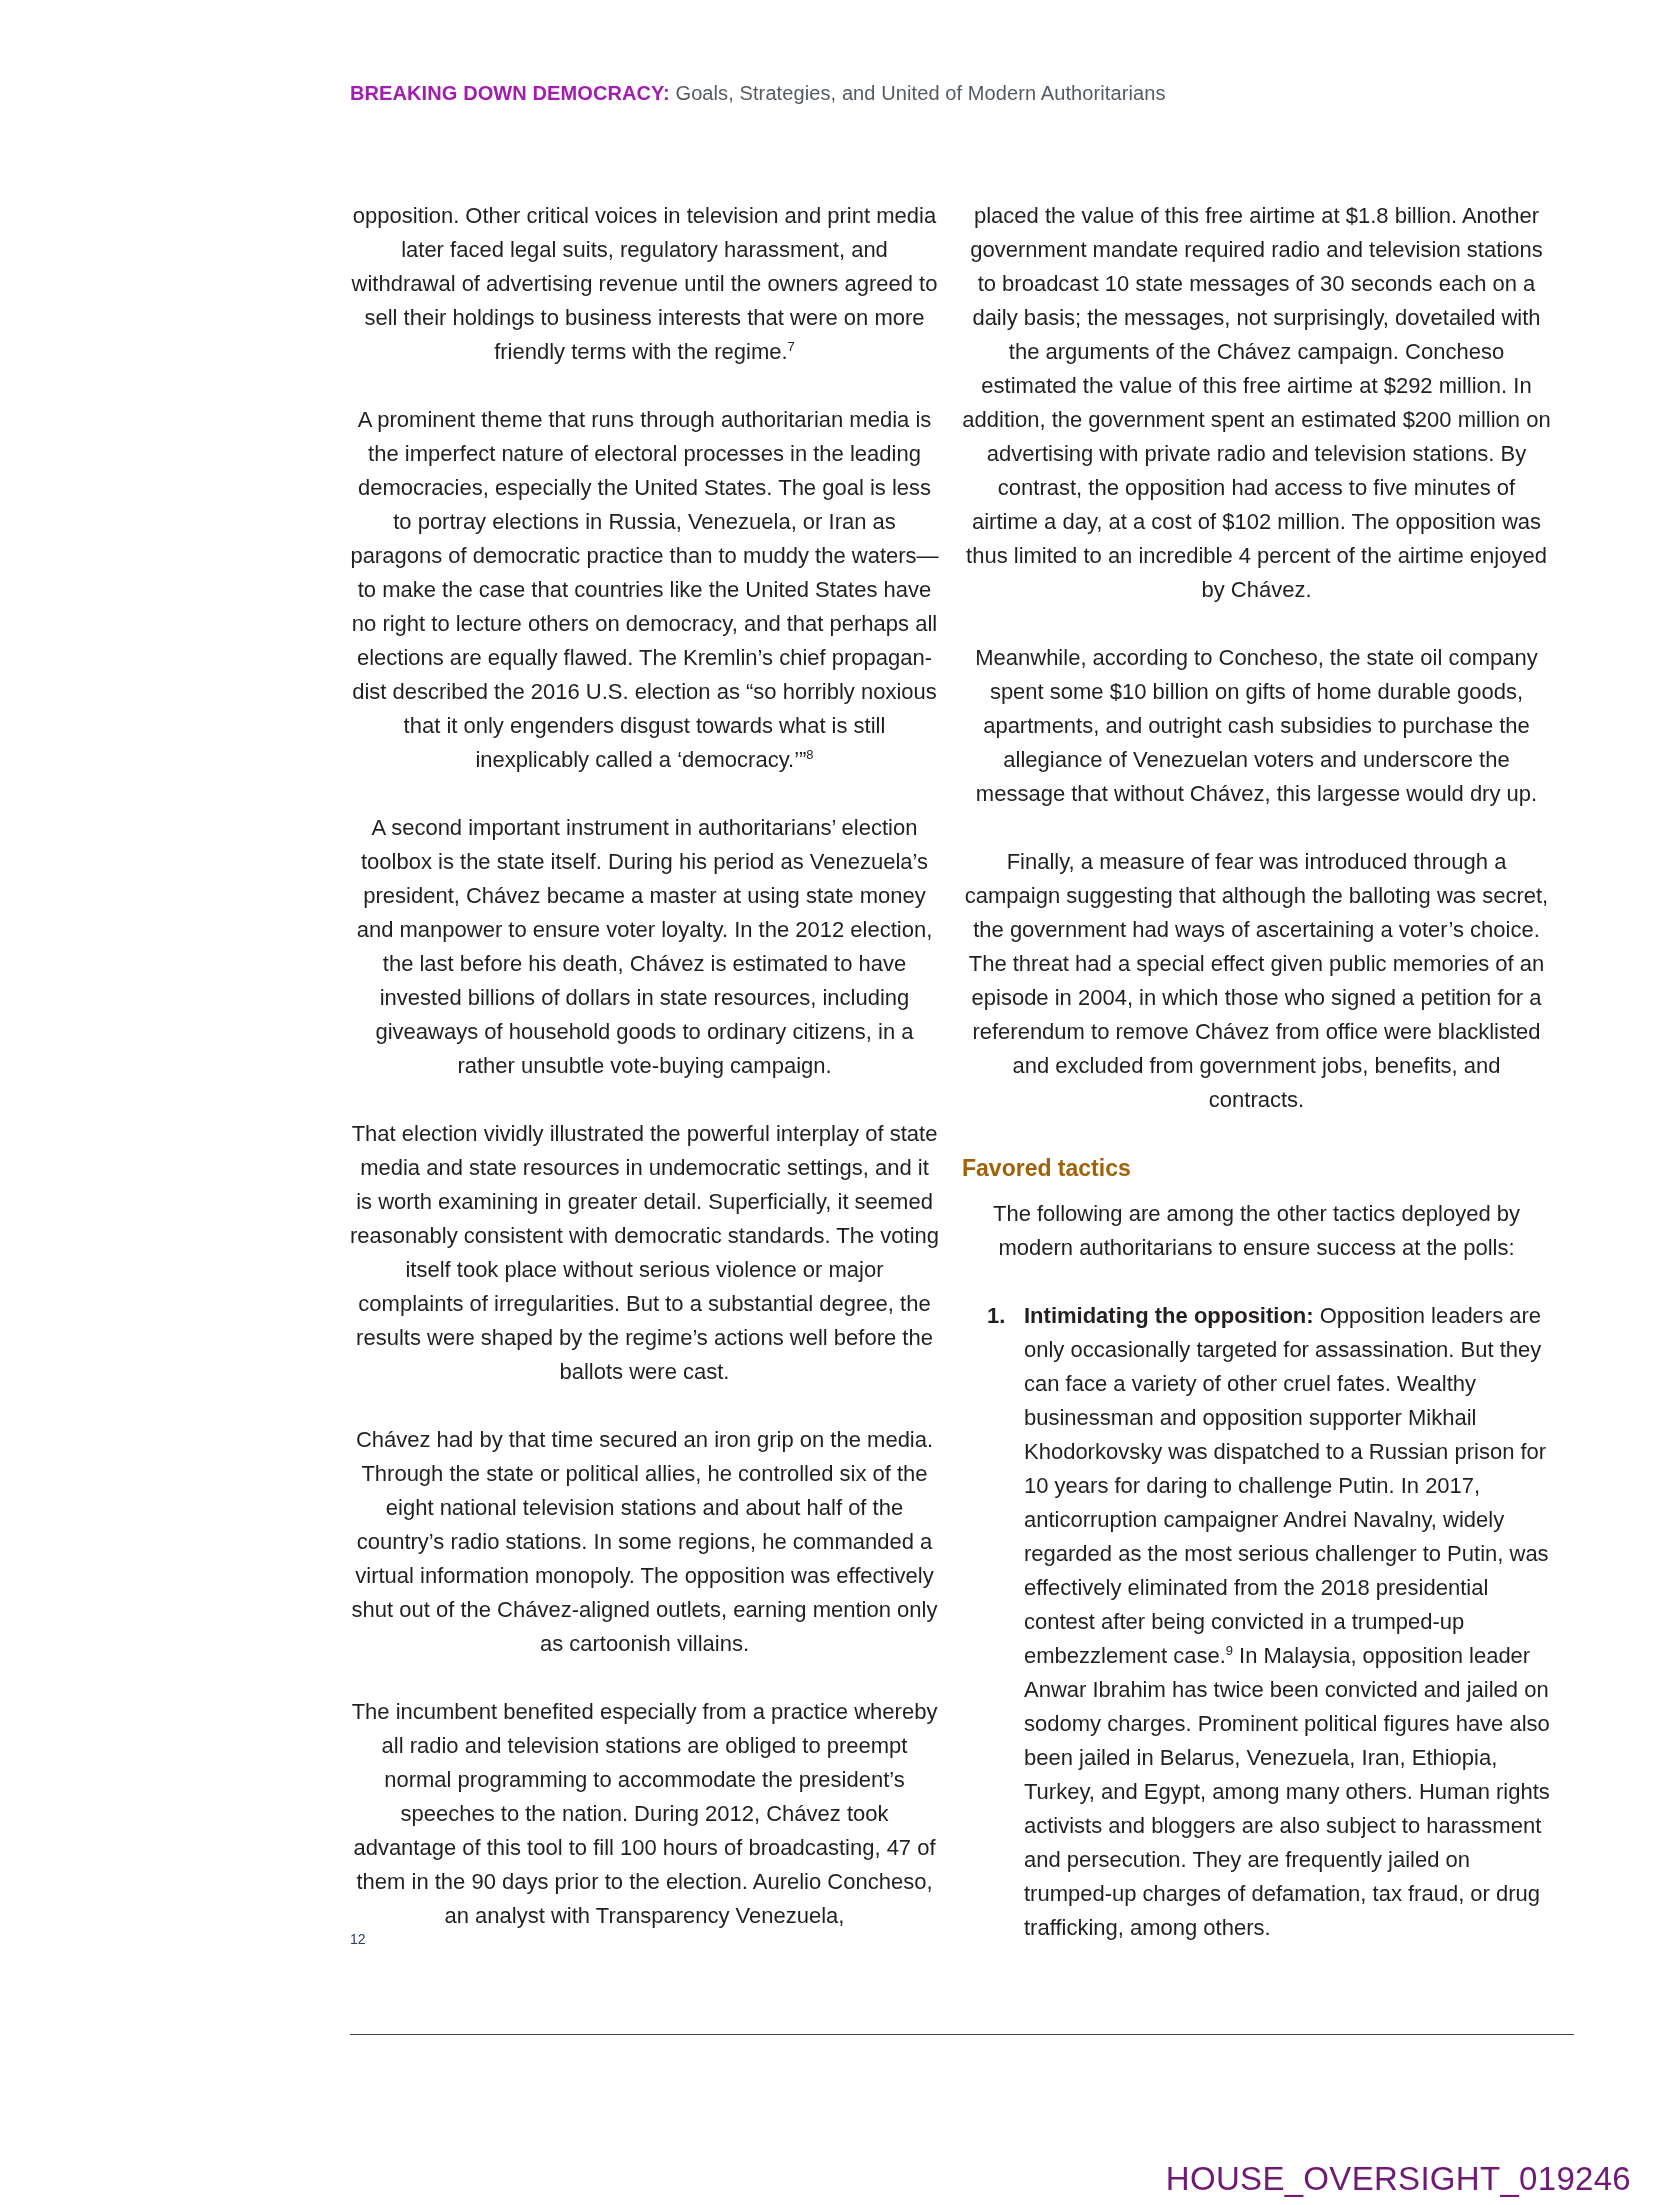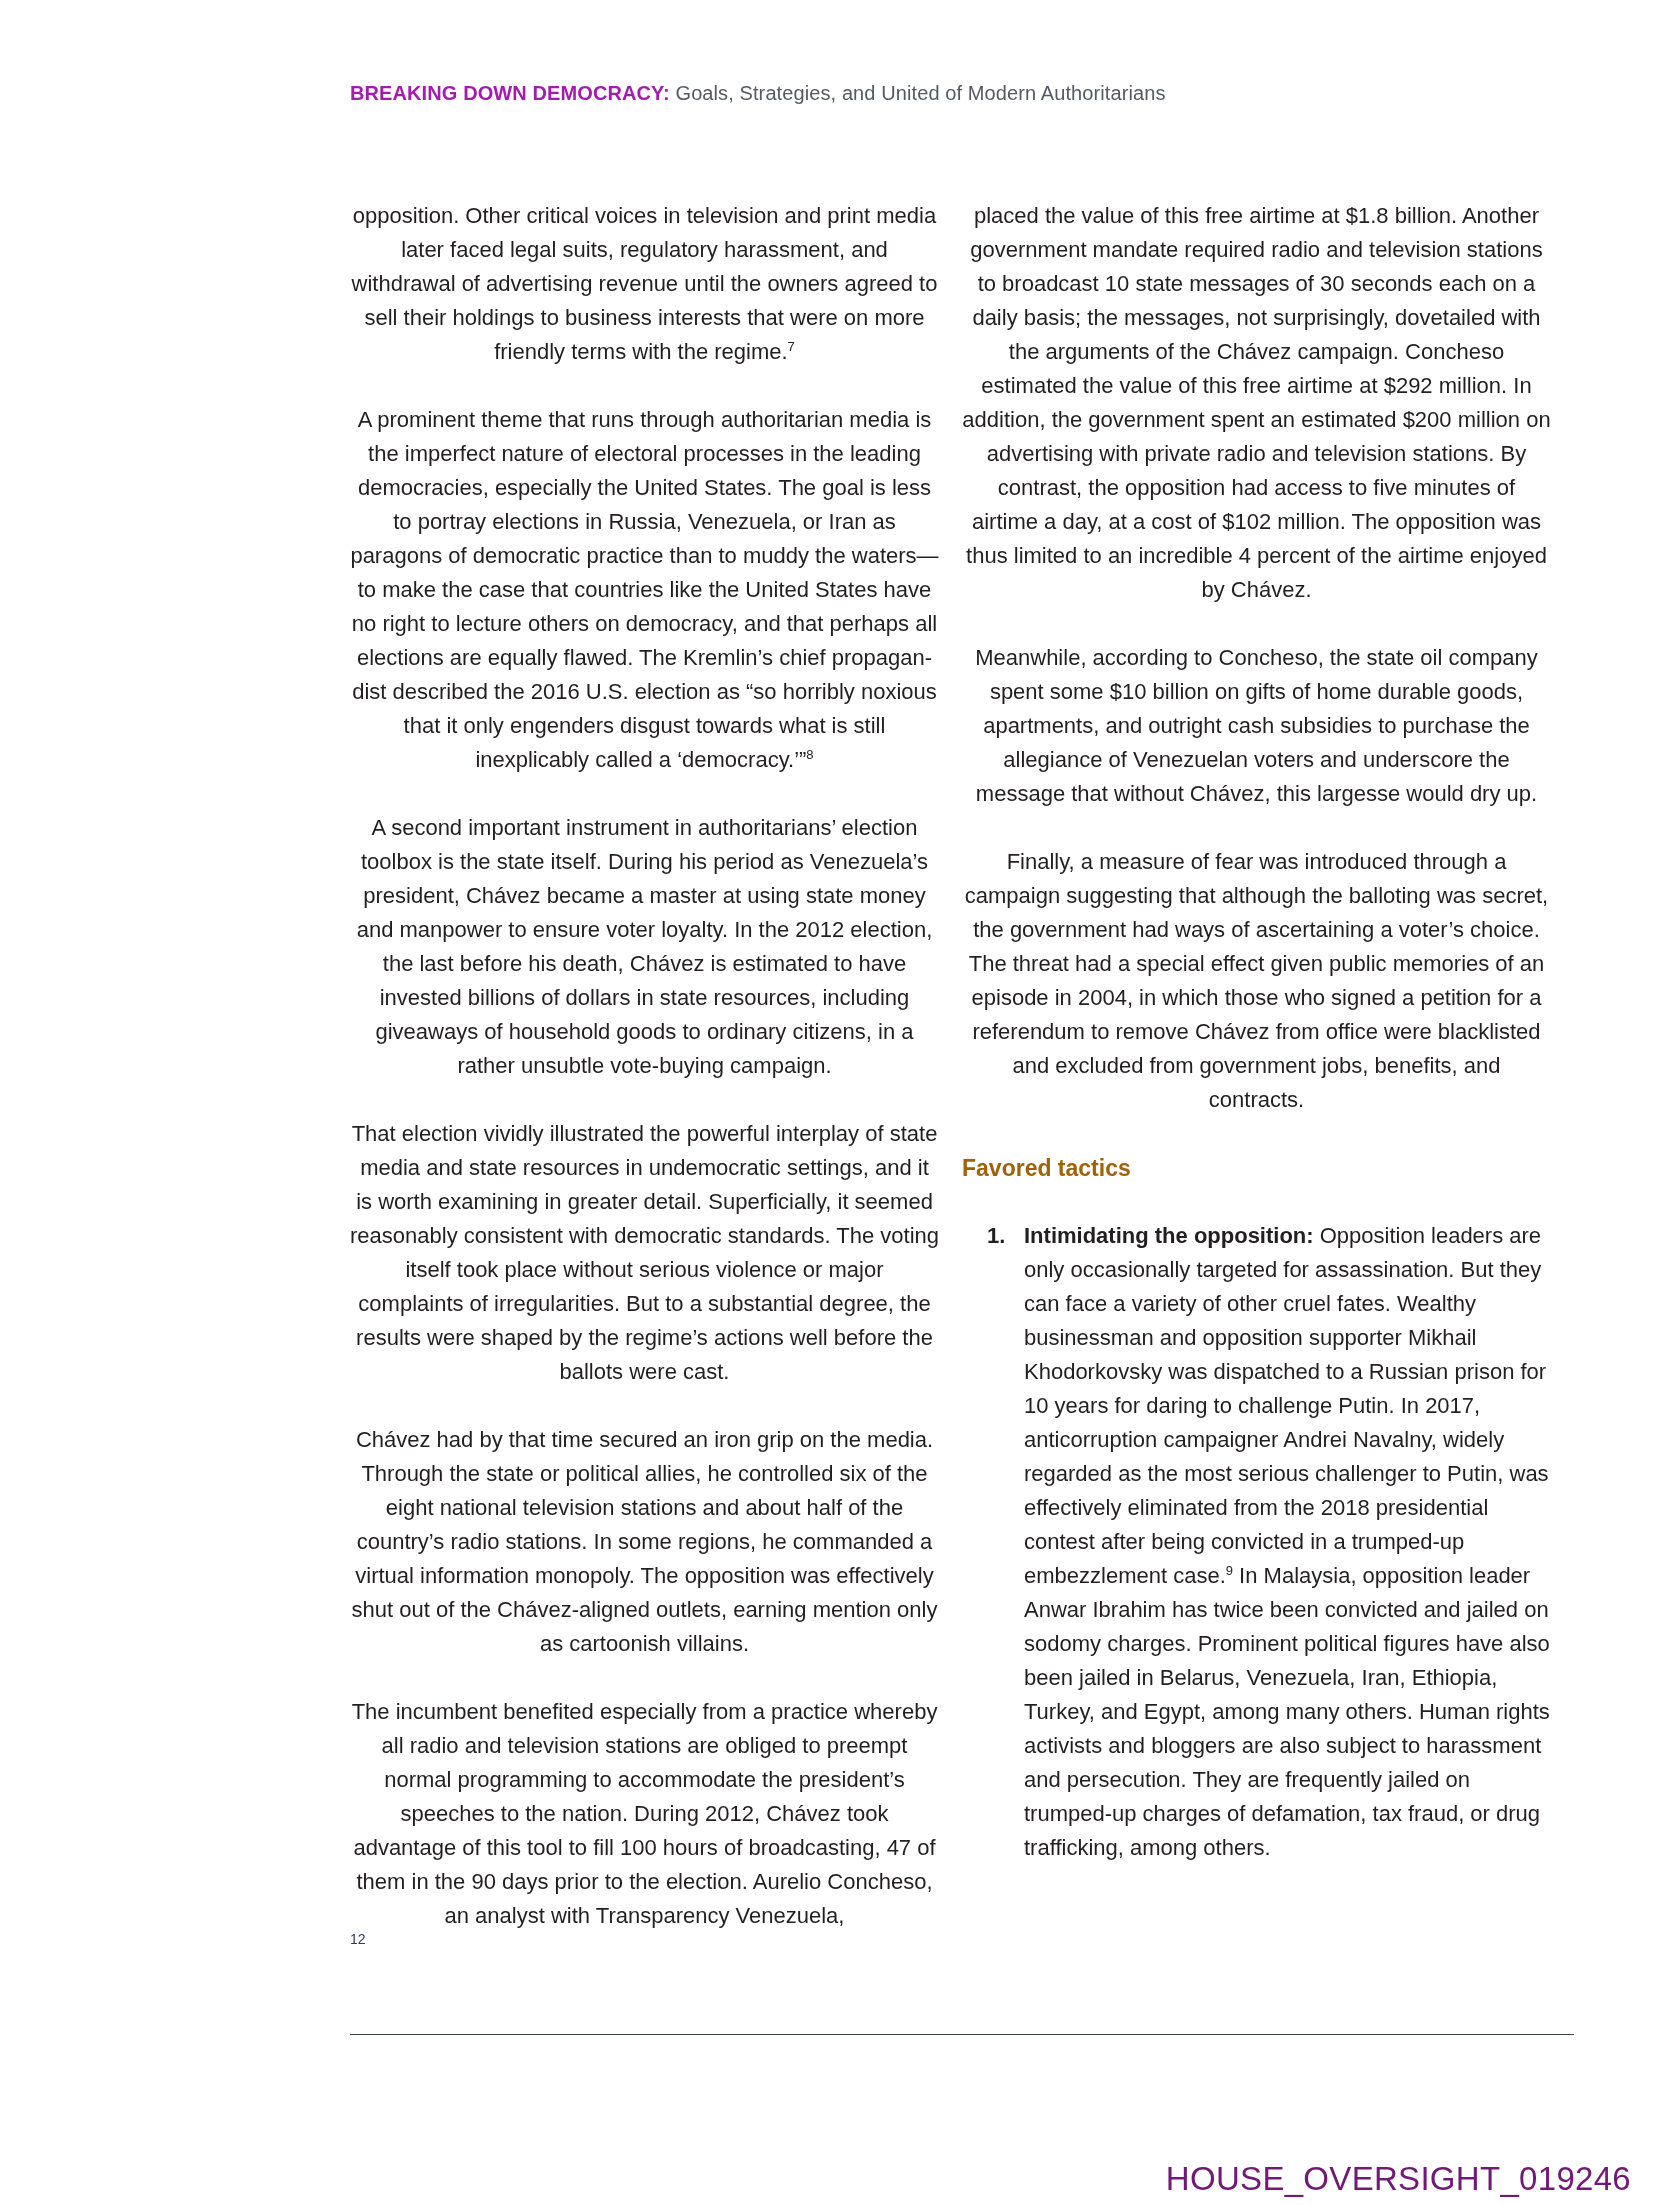--- a/index.html
+++ b/index.html
@@ -118,20 +118,21 @@
   <p><span>Chávez had by that time secured an iron grip on the me­dia. Through the state or political allies, he controlled six of the eight national television stations and about half of the country’s radio stations. In some regions, he com­manded a virtual information monopoly. The opposition was effectively shut out of the Chávez-aligned outlets, earning mention only as cartoonish villains.</span></p>
   <p class="no-gap"><span>The incumbent benefited especially from a practice whereby all radio and television stations are obliged to preempt normal programming to accommodate the president’s speeches to the nation. During 2012, Chávez took advantage of this tool to fill 100 hours of broadcast­ing, 47 of them in the 90 days prior to the election. Aure­lio Concheso, an analyst with Transparency Venezuela,</span></p>
 </div>
 
 <div class="column col-right">
   <p><span>placed the value of this free airtime at $1.8 billion. Anoth­er government mandate required radio and television stations to broadcast 10 state messages of 30 seconds each on a daily basis; the messages, not surprisingly, dovetailed with the arguments of the Chávez campaign. Concheso estimated the value of this free airtime at $292 million. In addition, the government spent an es­timated $200 million on advertising with private radio and television stations. By contrast, the opposition had access to five minutes of airtime a day, at a cost of $102 million. The opposition was thus limited to an incredible 4 percent of the airtime enjoyed by Chávez.</span></p>
   <p><span>Meanwhile, according to Concheso, the state oil com­pany spent some $10 billion on gifts of home durable goods, apartments, and outright cash subsidies to purchase the allegiance of Venezuelan voters and underscore the message that without Chávez, this largesse would dry up.</span></p>
   <p><span>Finally, a measure of fear was introduced through a campaign suggesting that although the balloting was secret, the government had ways of ascertaining a voter’s choice. The threat had a special effect given public memories of an episode in 2004, in which those who signed a petition for a referendum to remove Chávez from office were blacklisted and excluded from government jobs, benefits, and contracts.</span></p>
 
   <h3 class="section-head">Favored tactics</h3>
+  <p class="no-gap">The following are among the other tactics deployed by modern authoritarians to ensure success at the polls:</p>
 
   <ol class="tactics-list">
     <li>
       <span class="num">1.</span>
       <span class="lead">Intimidating the opposition:</span><span> Opposition leaders are only occasionally targeted for assassination. But they can face a variety of other cruel fates. Wealthy businessman and opposition supporter Mikhail Khodorkovsky was dispatched to a Rus­sian prison for 10 years for daring to challenge Putin. In 2017, anticorruption campaigner Andrei Navalny, widely regarded as the most serious challenger to Putin, was effectively eliminated from the 2018 presidential contest after being convicted in a trumped-up embezzlement case.</span><sup>9</sup><span> In Malaysia, opposition leader Anwar Ibrahim has twice been convicted and jailed on sodomy charges. Prominent political figures have also been jailed in Belarus, Venezuela, Iran, Ethiopia, Turkey, and Egypt, among many others. Human rights activists and bloggers are also subject to harassment and persecution. They are frequent­ly jailed on trumped-up charges of defamation, tax fraud, or drug trafficking, among others.</span>
     </li>
   </ol>
 </div>
 
 <div class="footer-rule"></div>

